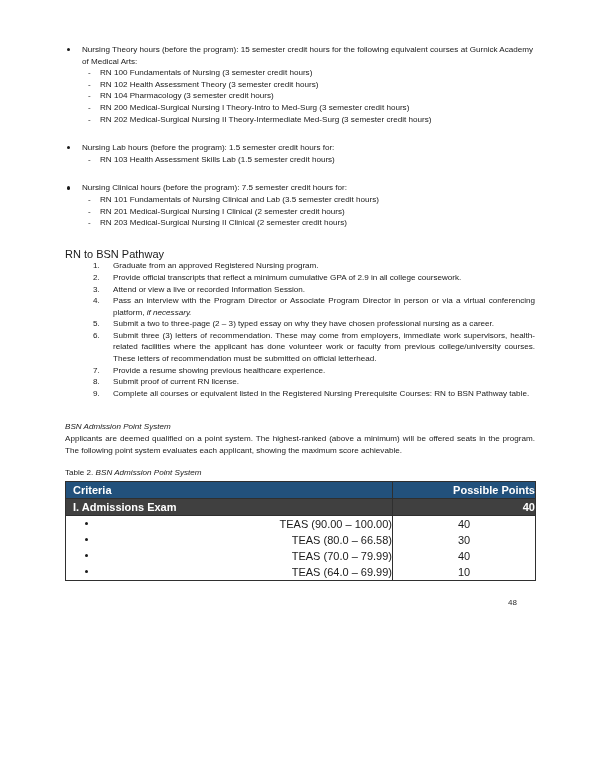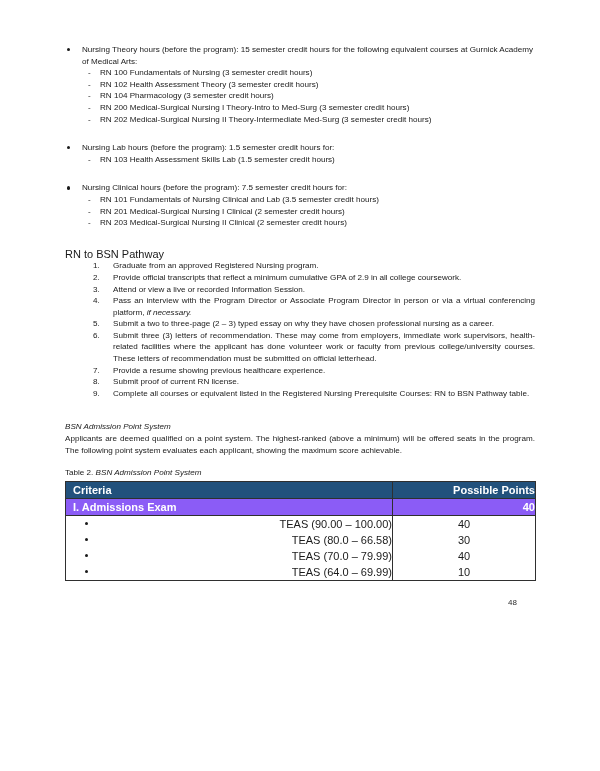--- a/index.html
+++ b/index.html
@@ -128,21 +128,21 @@
     vertical-align: middle;
   }
   .hdr-row td {
     background: #22517C;
     color: #ffffff;
     font-weight: bold;
     border: 1px solid #22517C;
     border-bottom: 1.4px solid #ffffff;
   }
   .sec-row td {
-    background: #8b5cf6;
+    background: #404040;
     color: #ffffff;
     font-weight: bold;
     border: 1px solid #22517C;
     border-top: none;
     border-bottom: 1px solid #2f2f2f;
   }
   .hdr-row td.c1, .sec-row td.c1 { padding-left: 7px; text-align: left; }
   .hdr-row td.c2, .sec-row td.c2 { text-align: right; }
 
   tbody.body-rows td.c1 {

